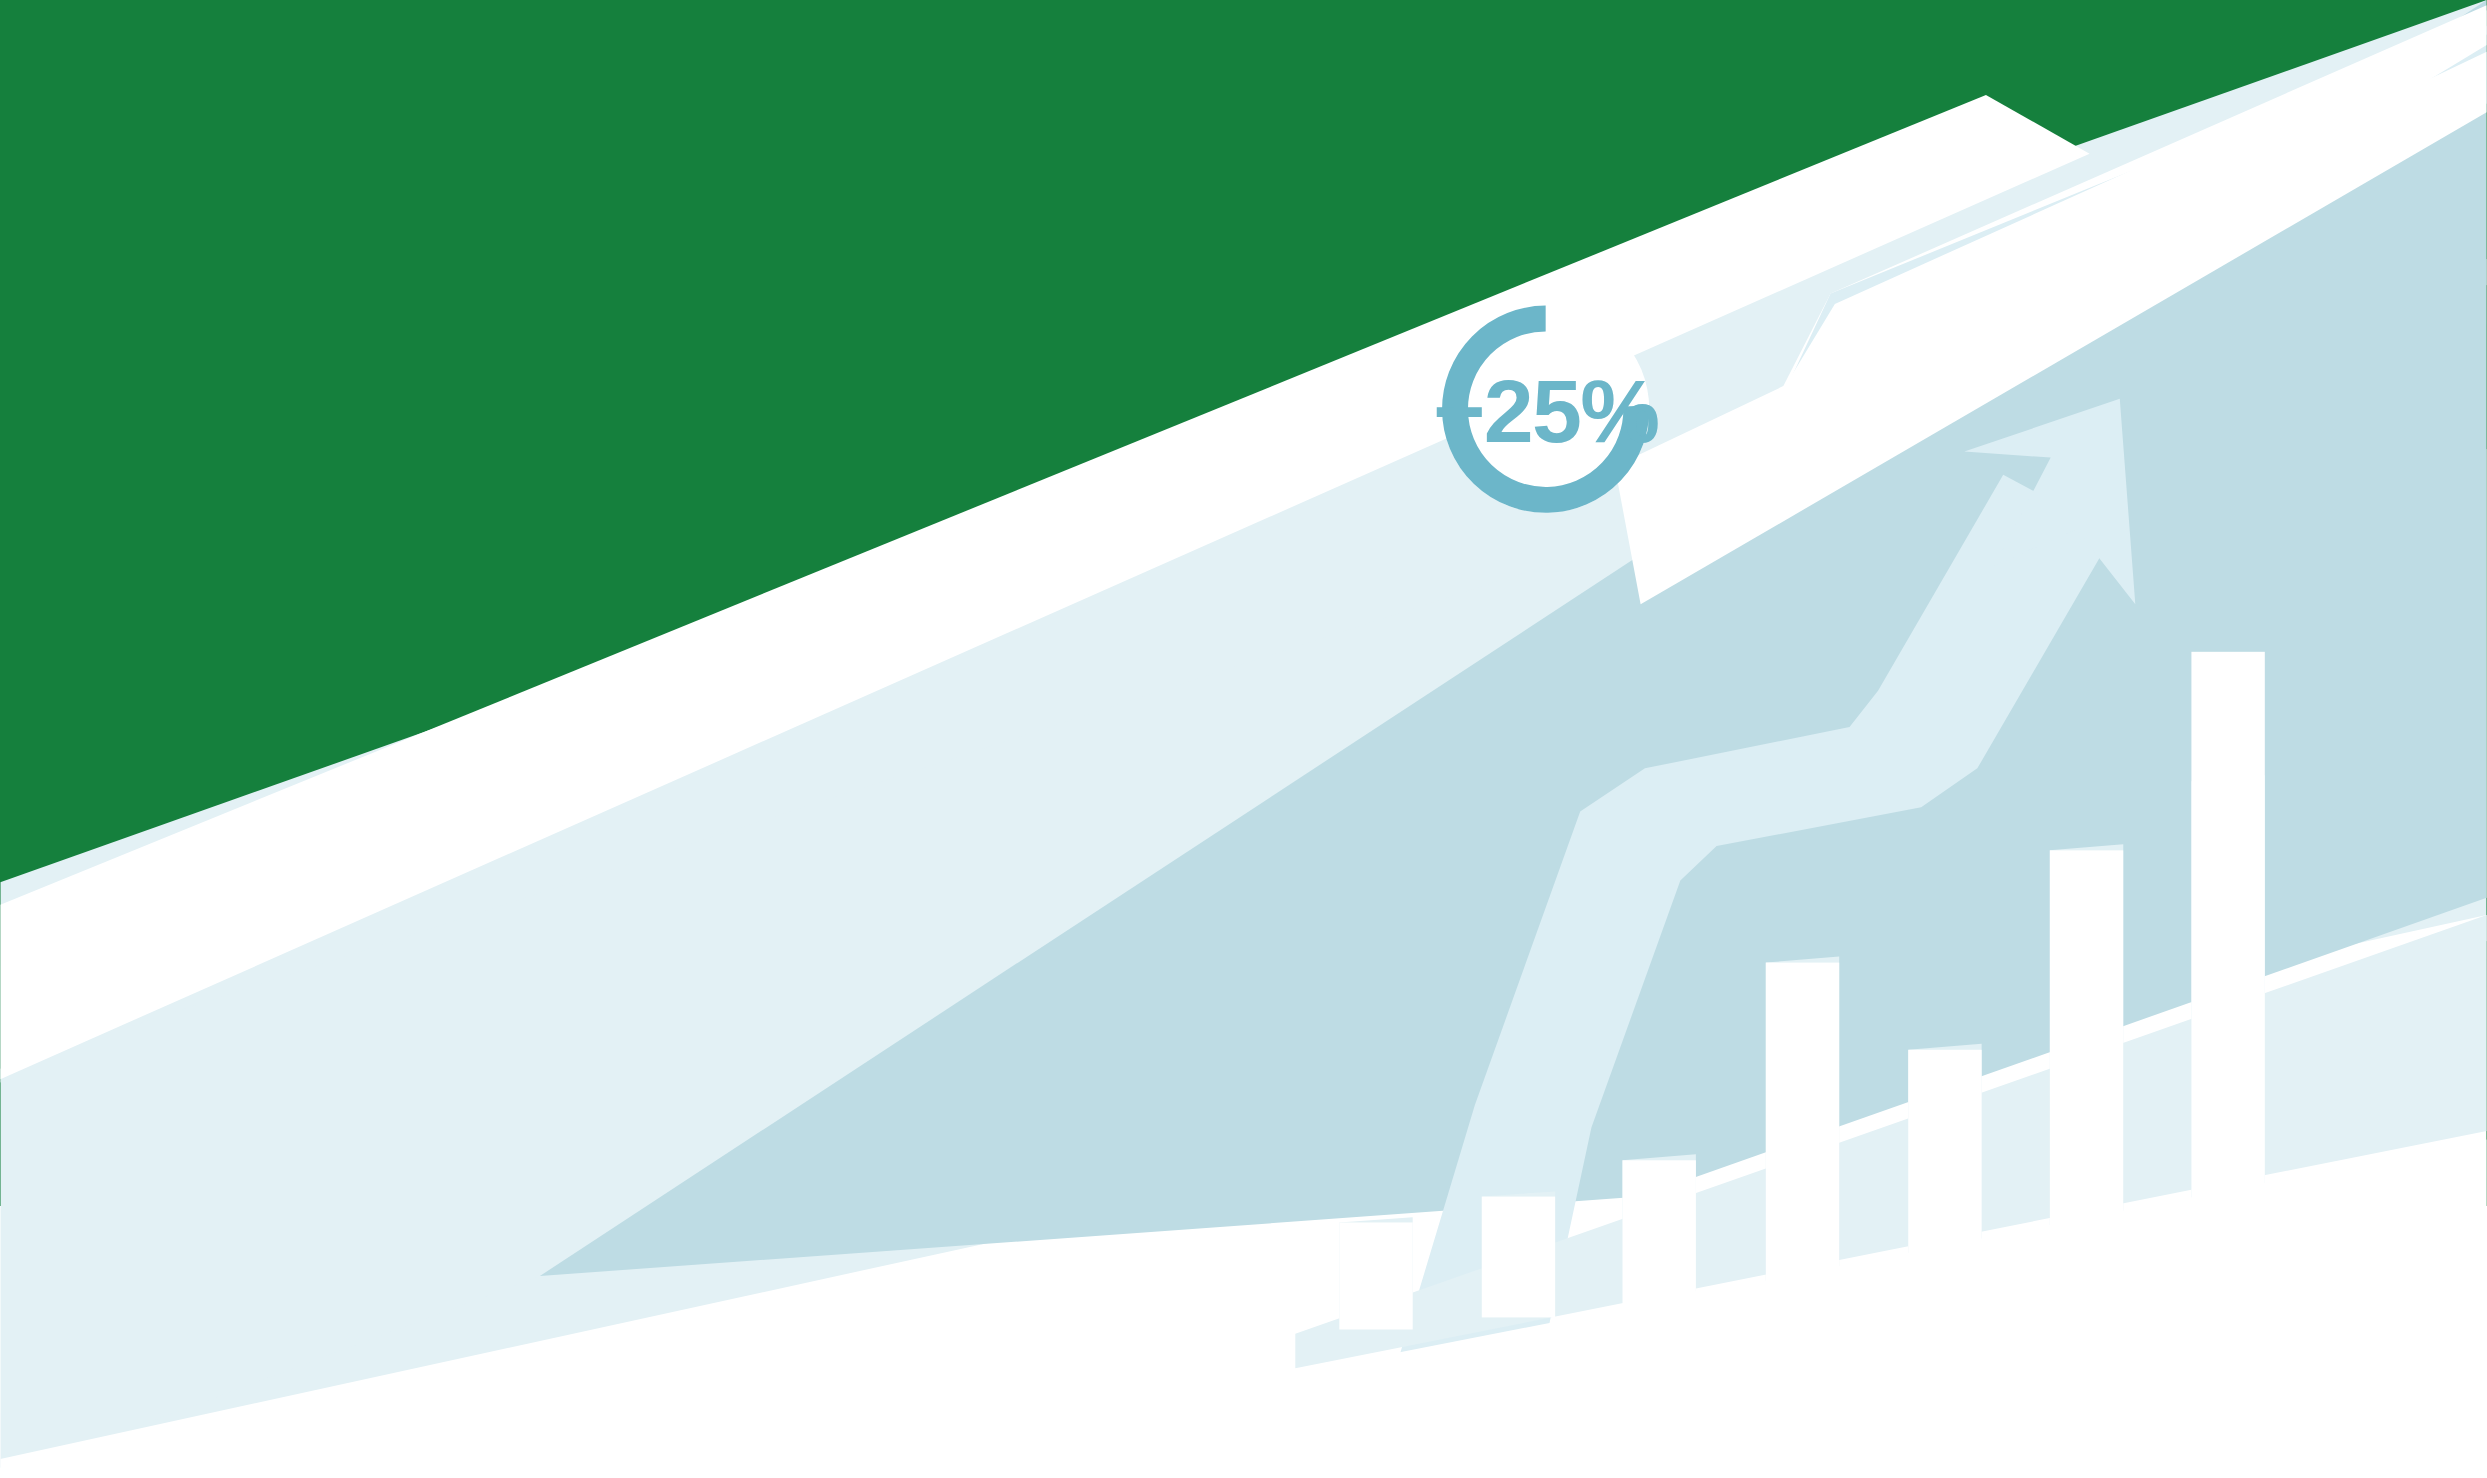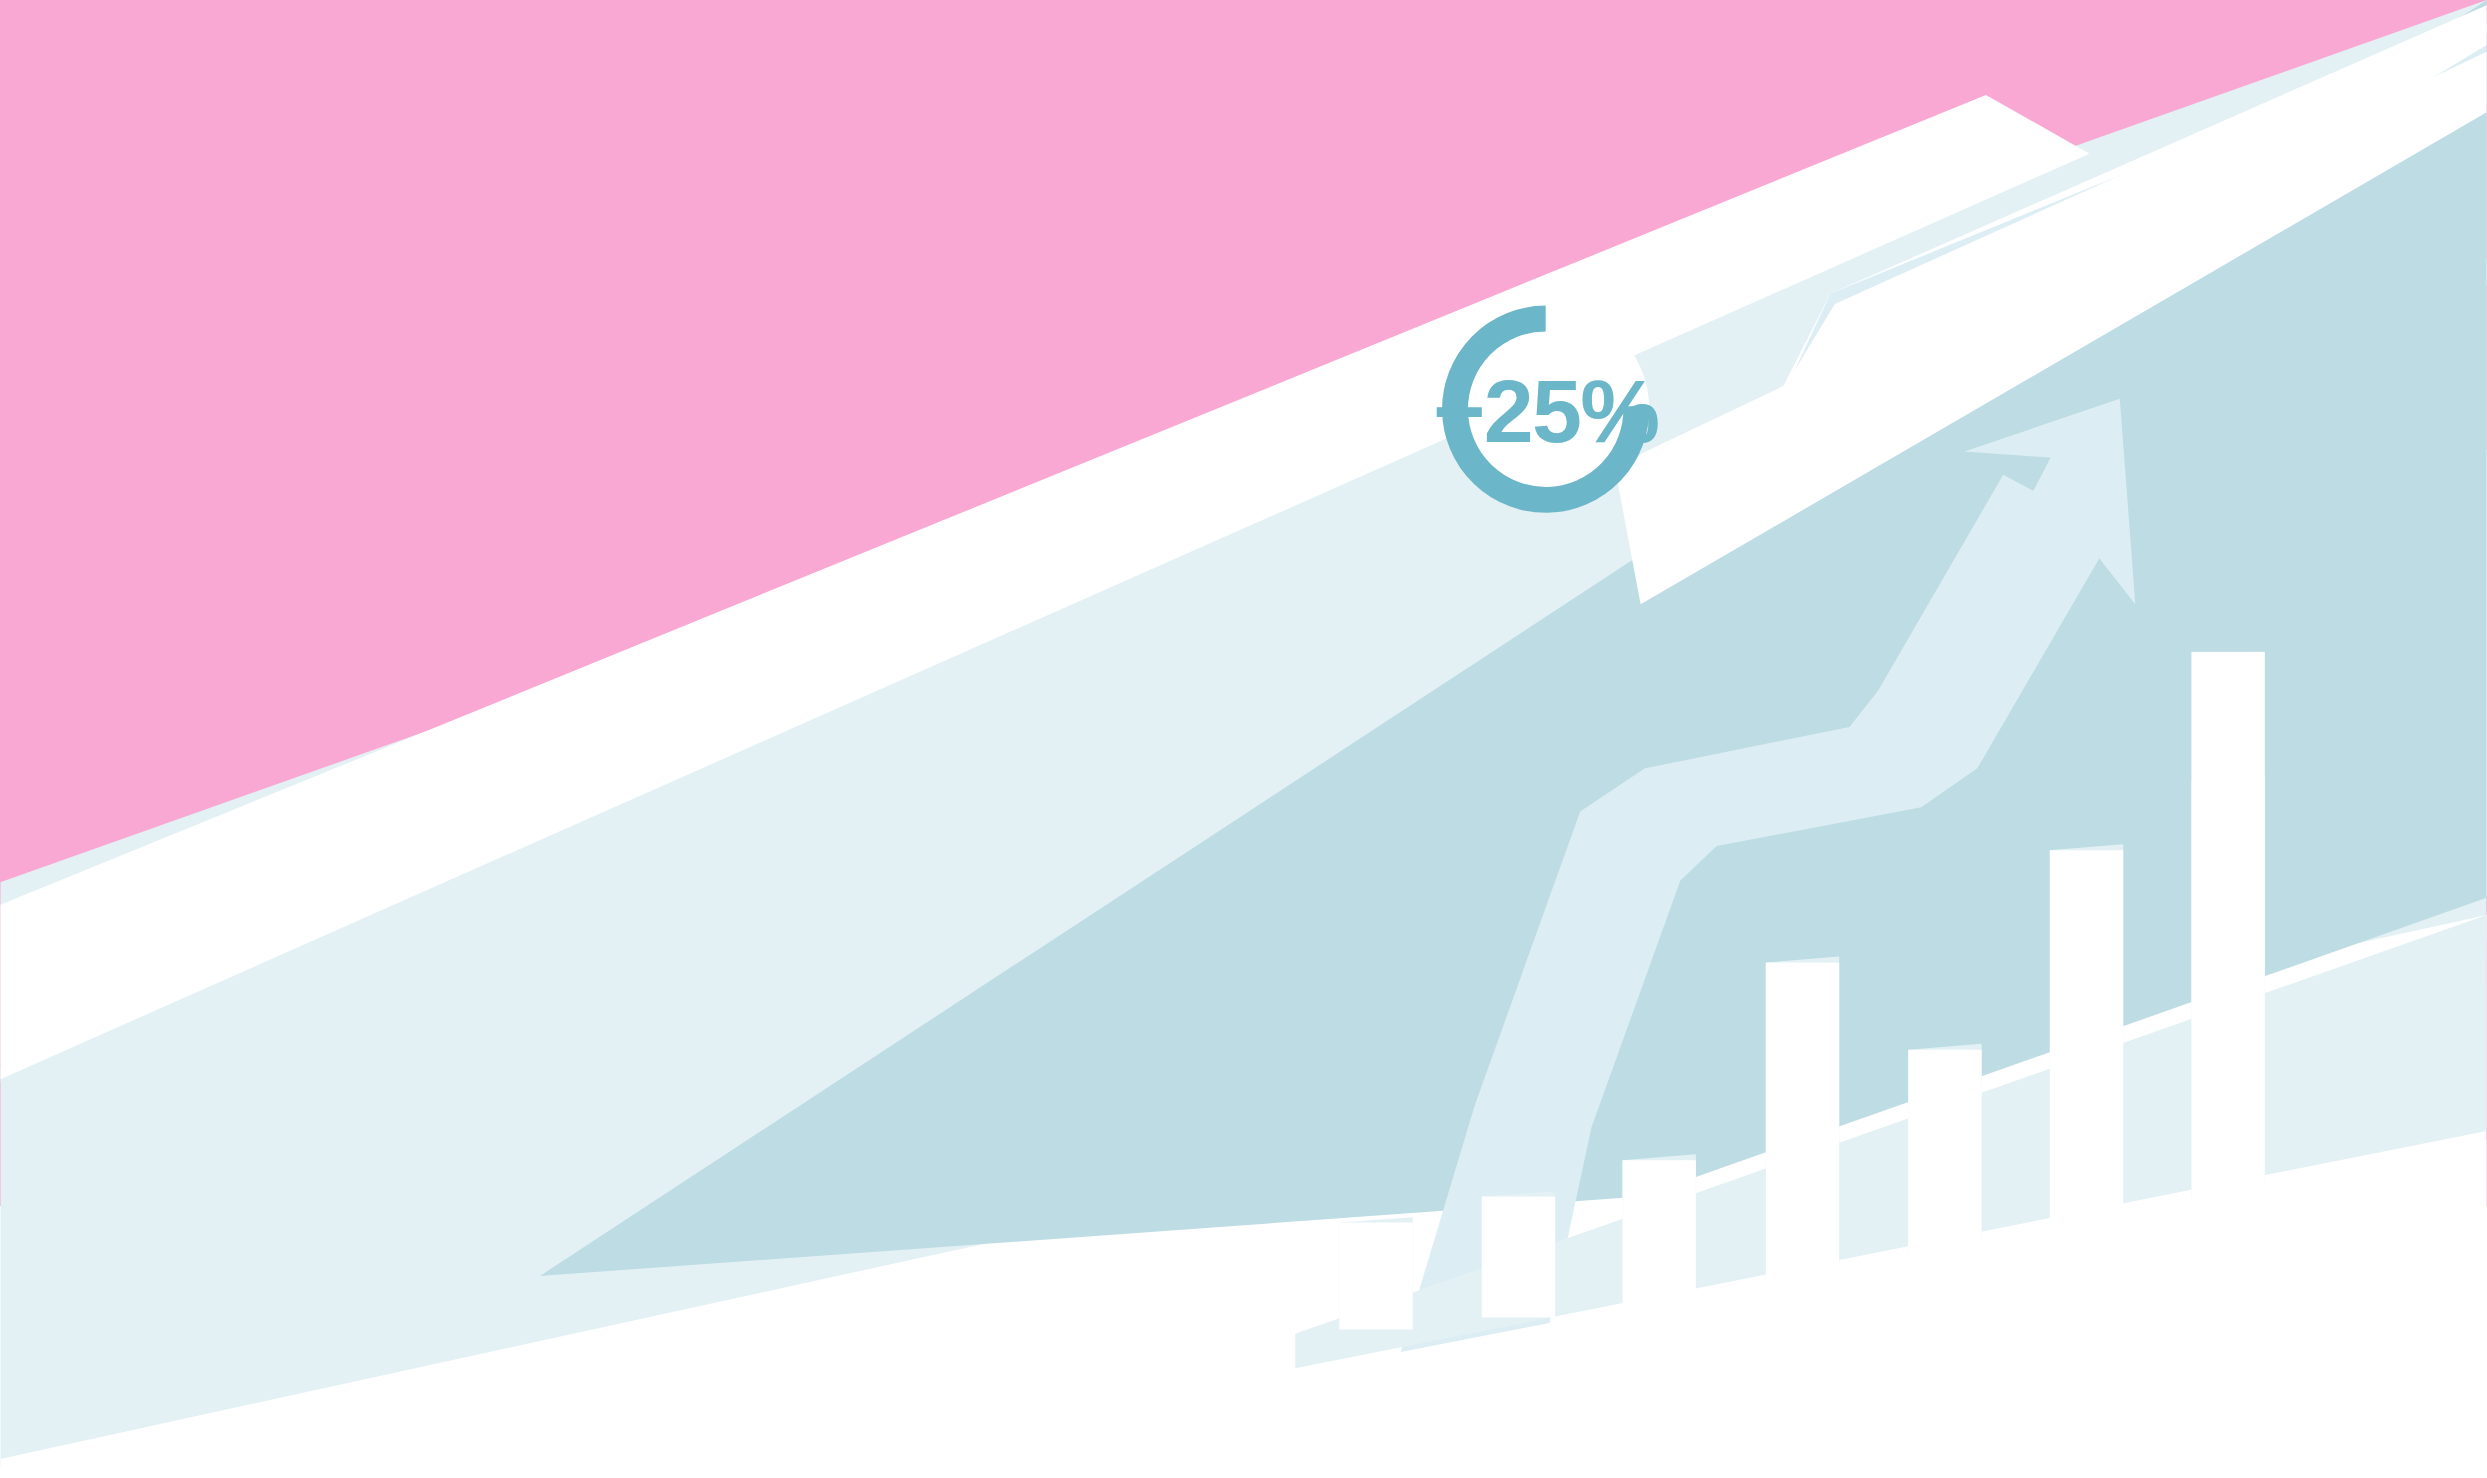--- a/index.html
+++ b/index.html
@@ -10,21 +10,21 @@
   body {
     width: 2487px;
     height: 1478px;
     overflow: hidden;
     font-family: "Liberation Sans", sans-serif;
   }
   #stage {
     position: relative;
     width: 2487px;
     height: 1206px;
-    background: #f9a8d4;
+    background: #15803d;
   }
   #art {
     position: absolute;
     inset: 0;
     width: 2487px;
     height: 1478px;
     display: block;
   }
   .pct-label {
     font-family: "Liberation Sans", sans-serif;

